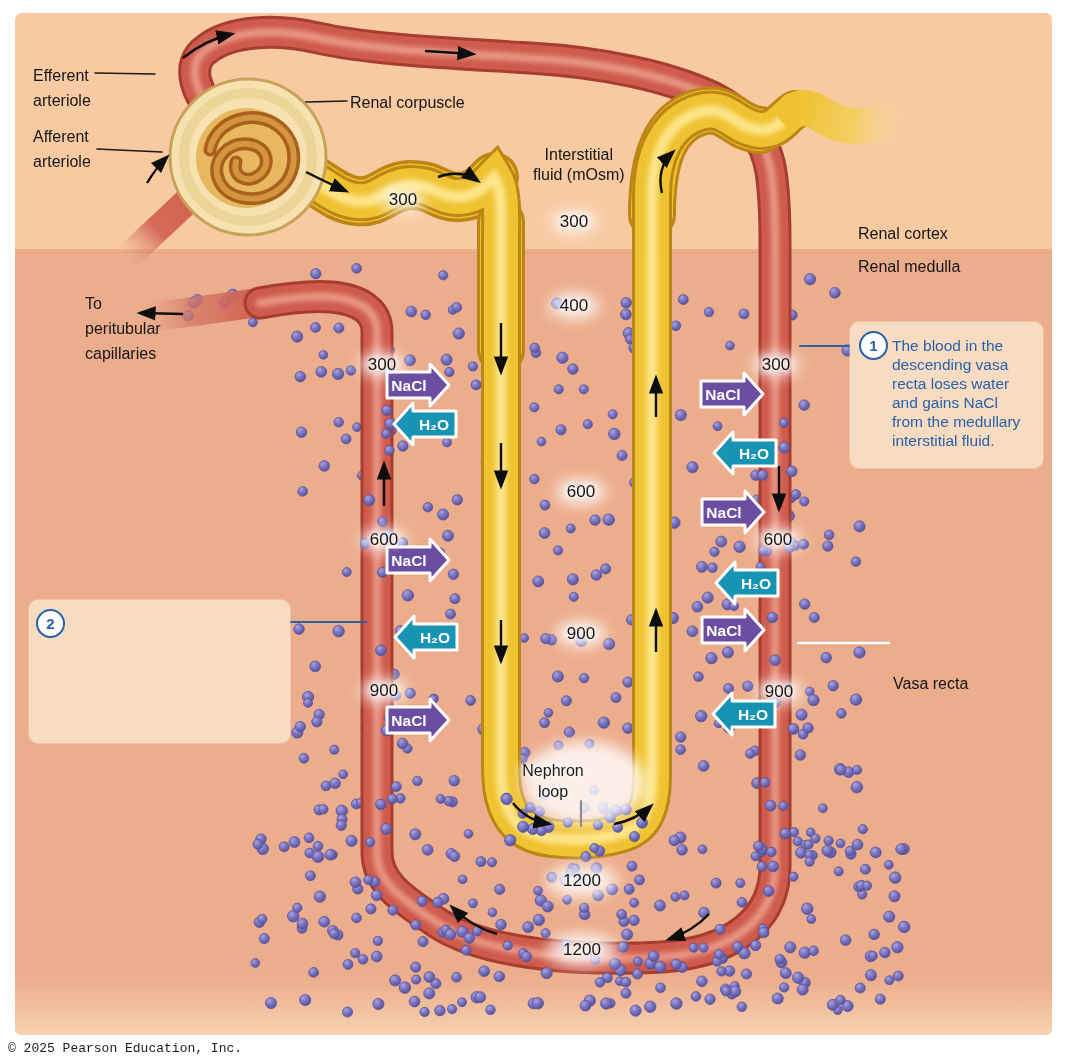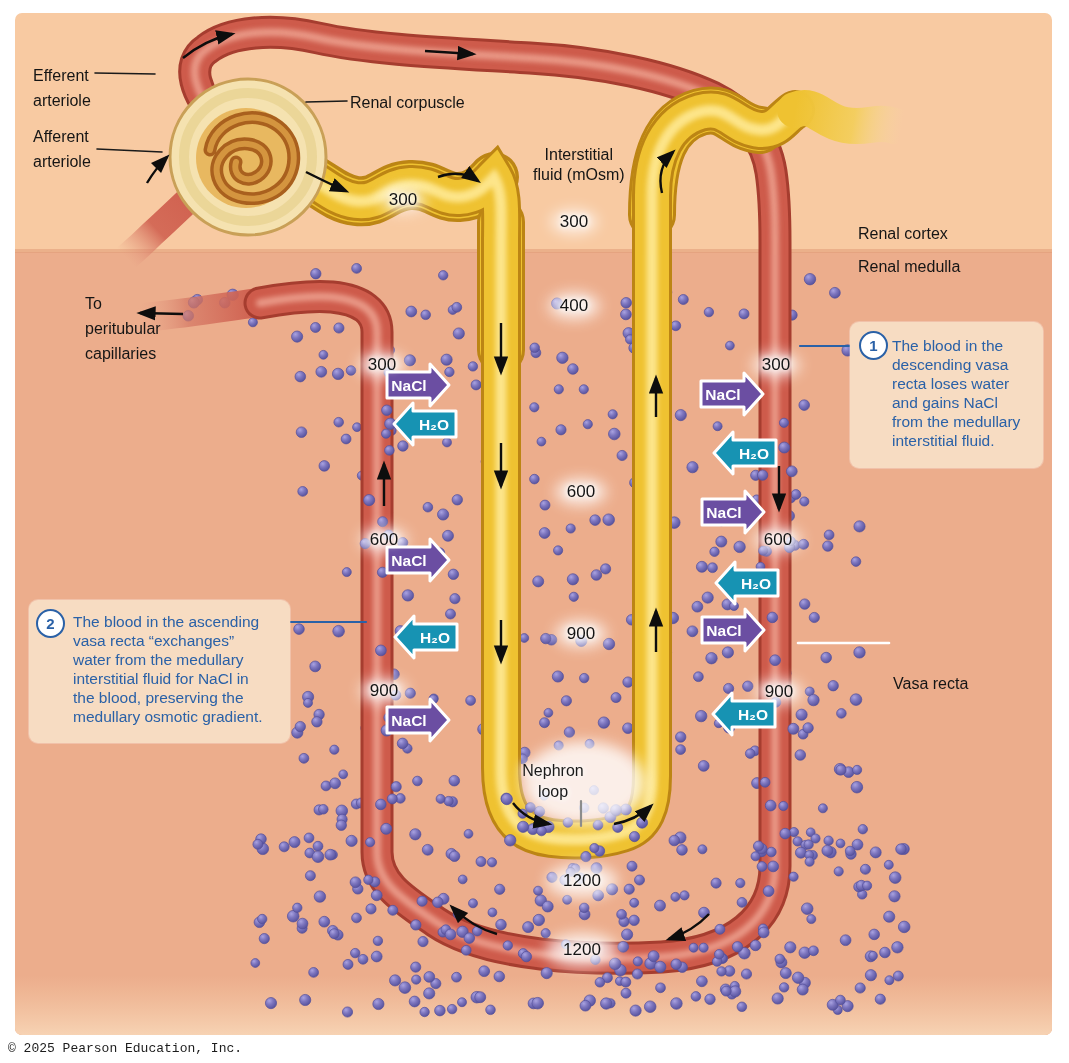--- a/index.html
+++ b/index.html
@@ -813,22 +813,16 @@
   <div class="badge" style="left:9px;top:9px;">1</div>
   <div class="txt" style="left:42px;top:14px;">The blood in the
 descending vasa
 recta loses water
 and gains NaCl
 from the medullary
 interstitial fluid.</div>
 </div>
 <div class="callout" style="left:29px;top:600px;width:261px;height:143px;">
   <div class="badge" style="left:7px;top:9px;">2</div>
-  <div class="txt" style="left:44px;top:12px;">The blood in the ascending
-vasa recta “exchanges”
-water from the medullary
-interstitial fluid for NaCl in
-the blood, preserving the
-medullary osmotic gradient.</div>
 </div>
 
 <div id="copyright">© 2025 Pearson Education, Inc.</div>
 </div>
 
 </body></html>

